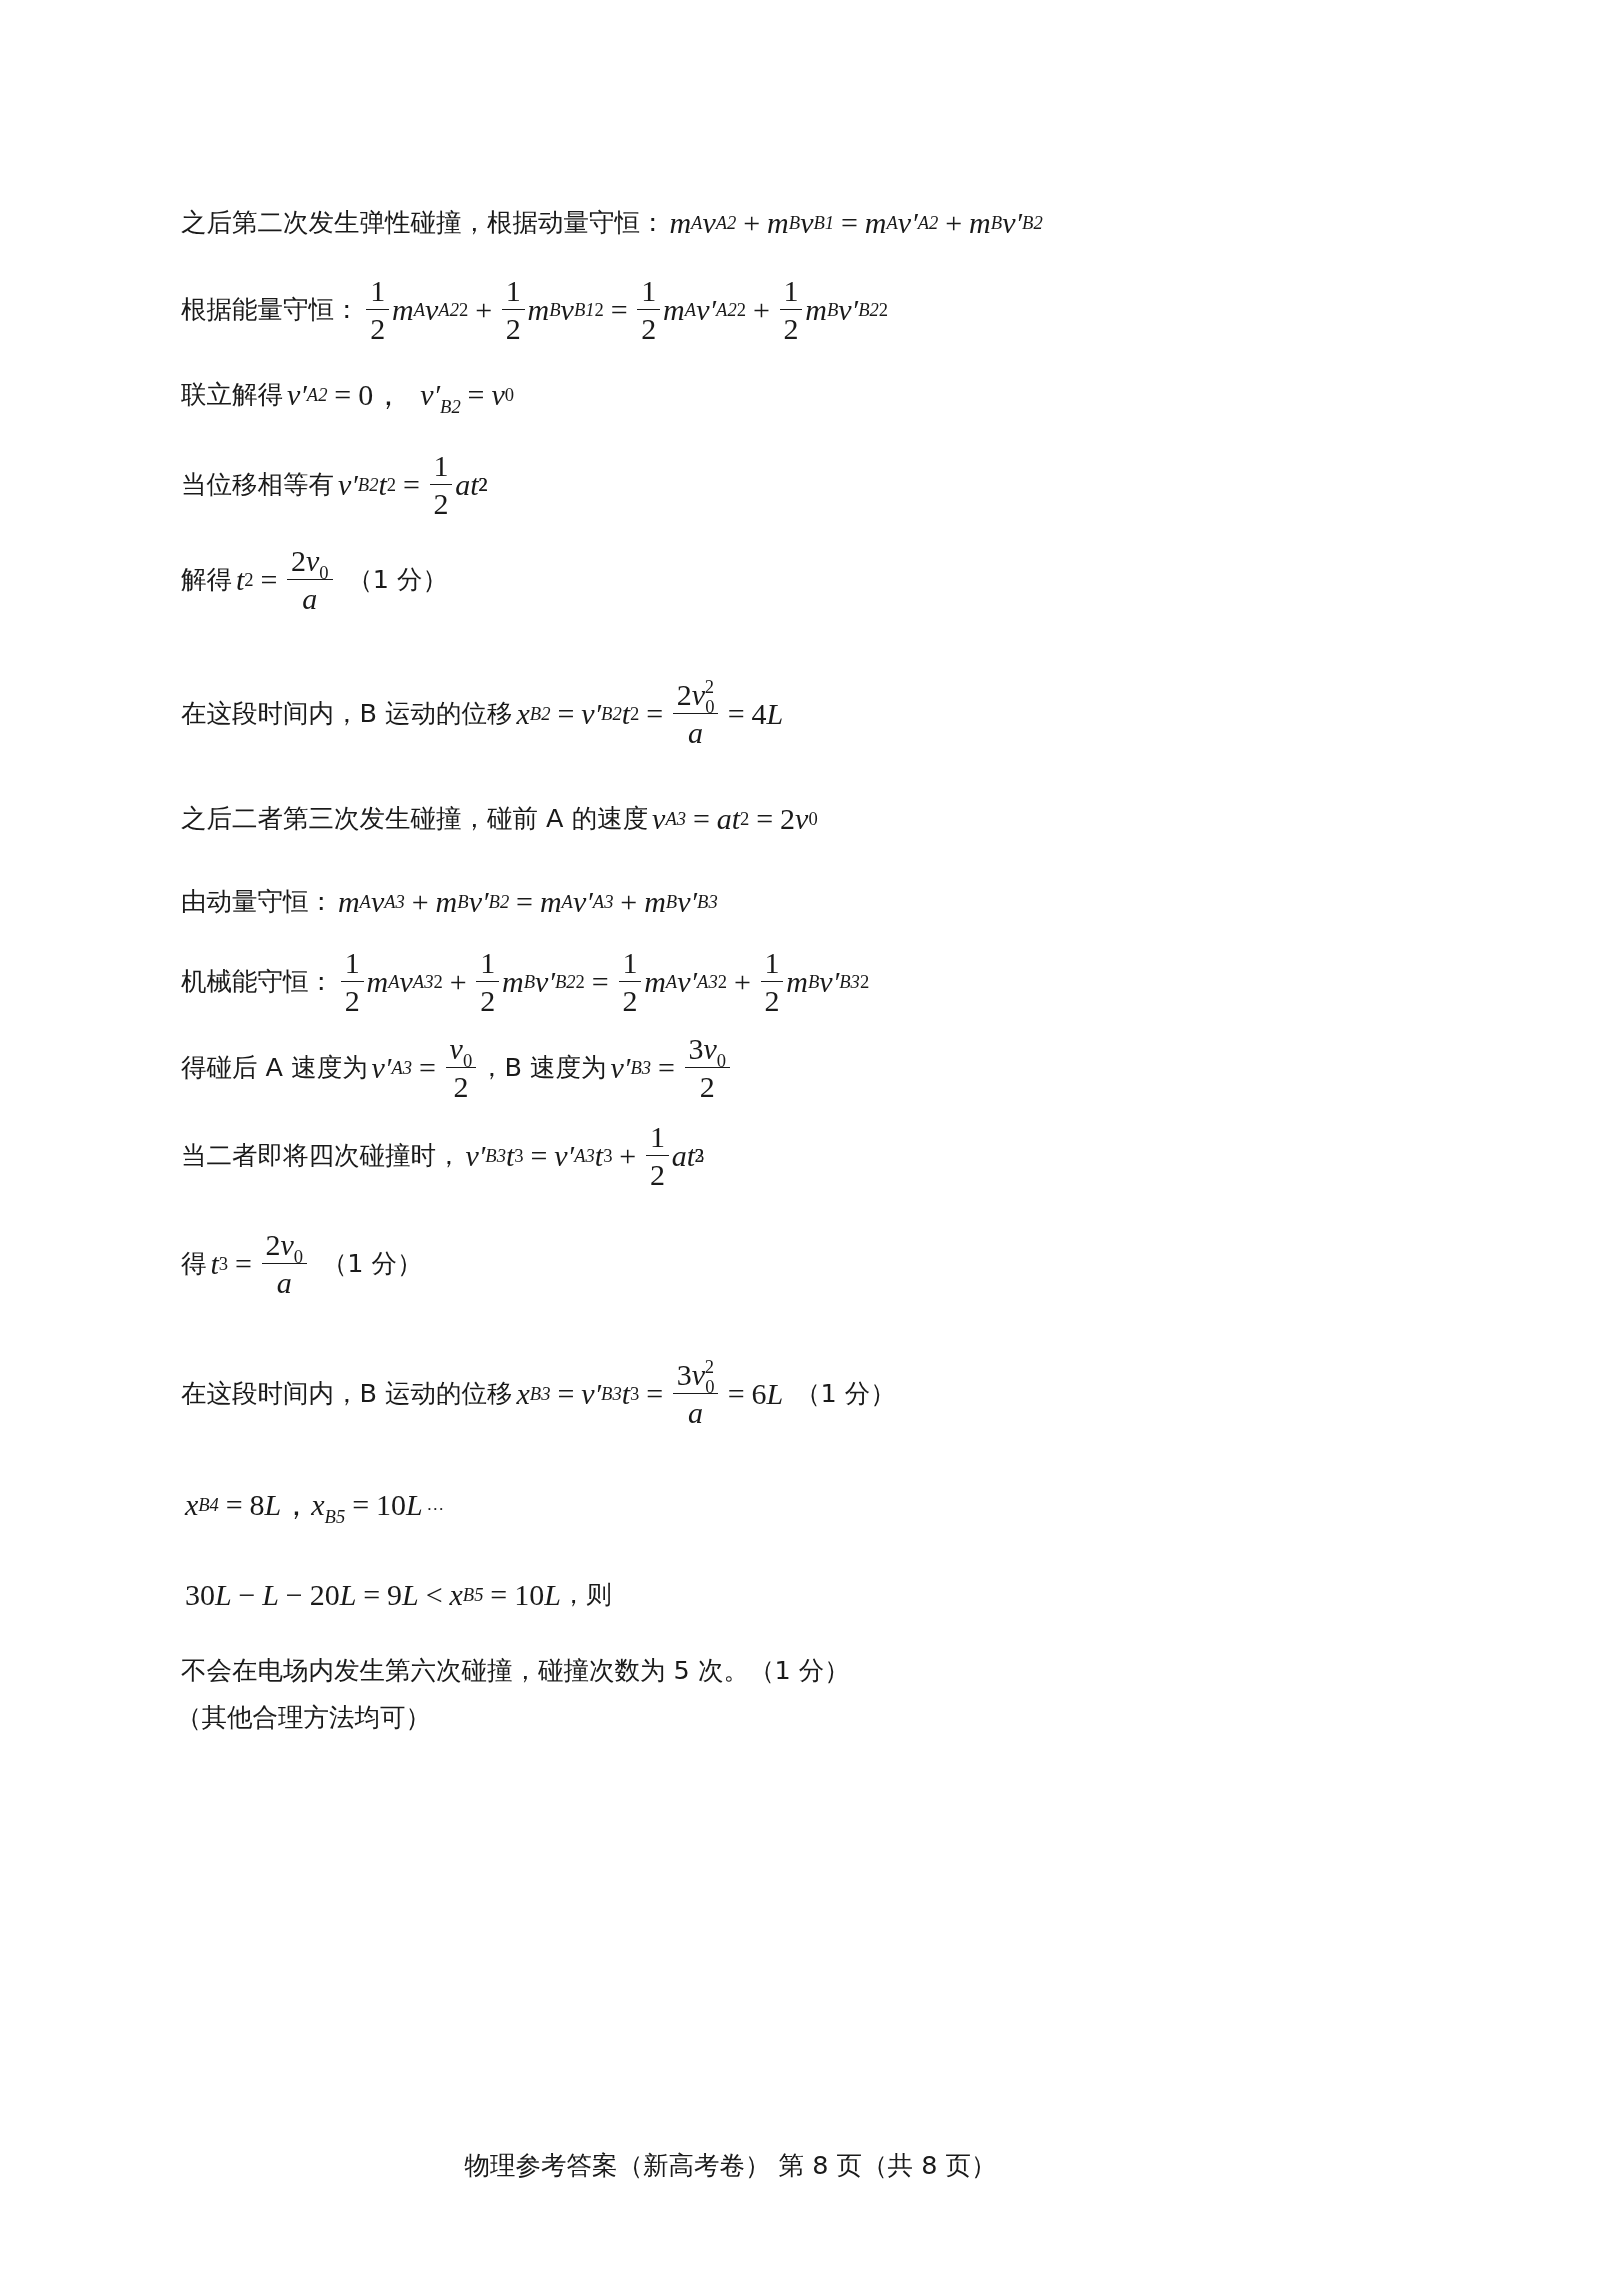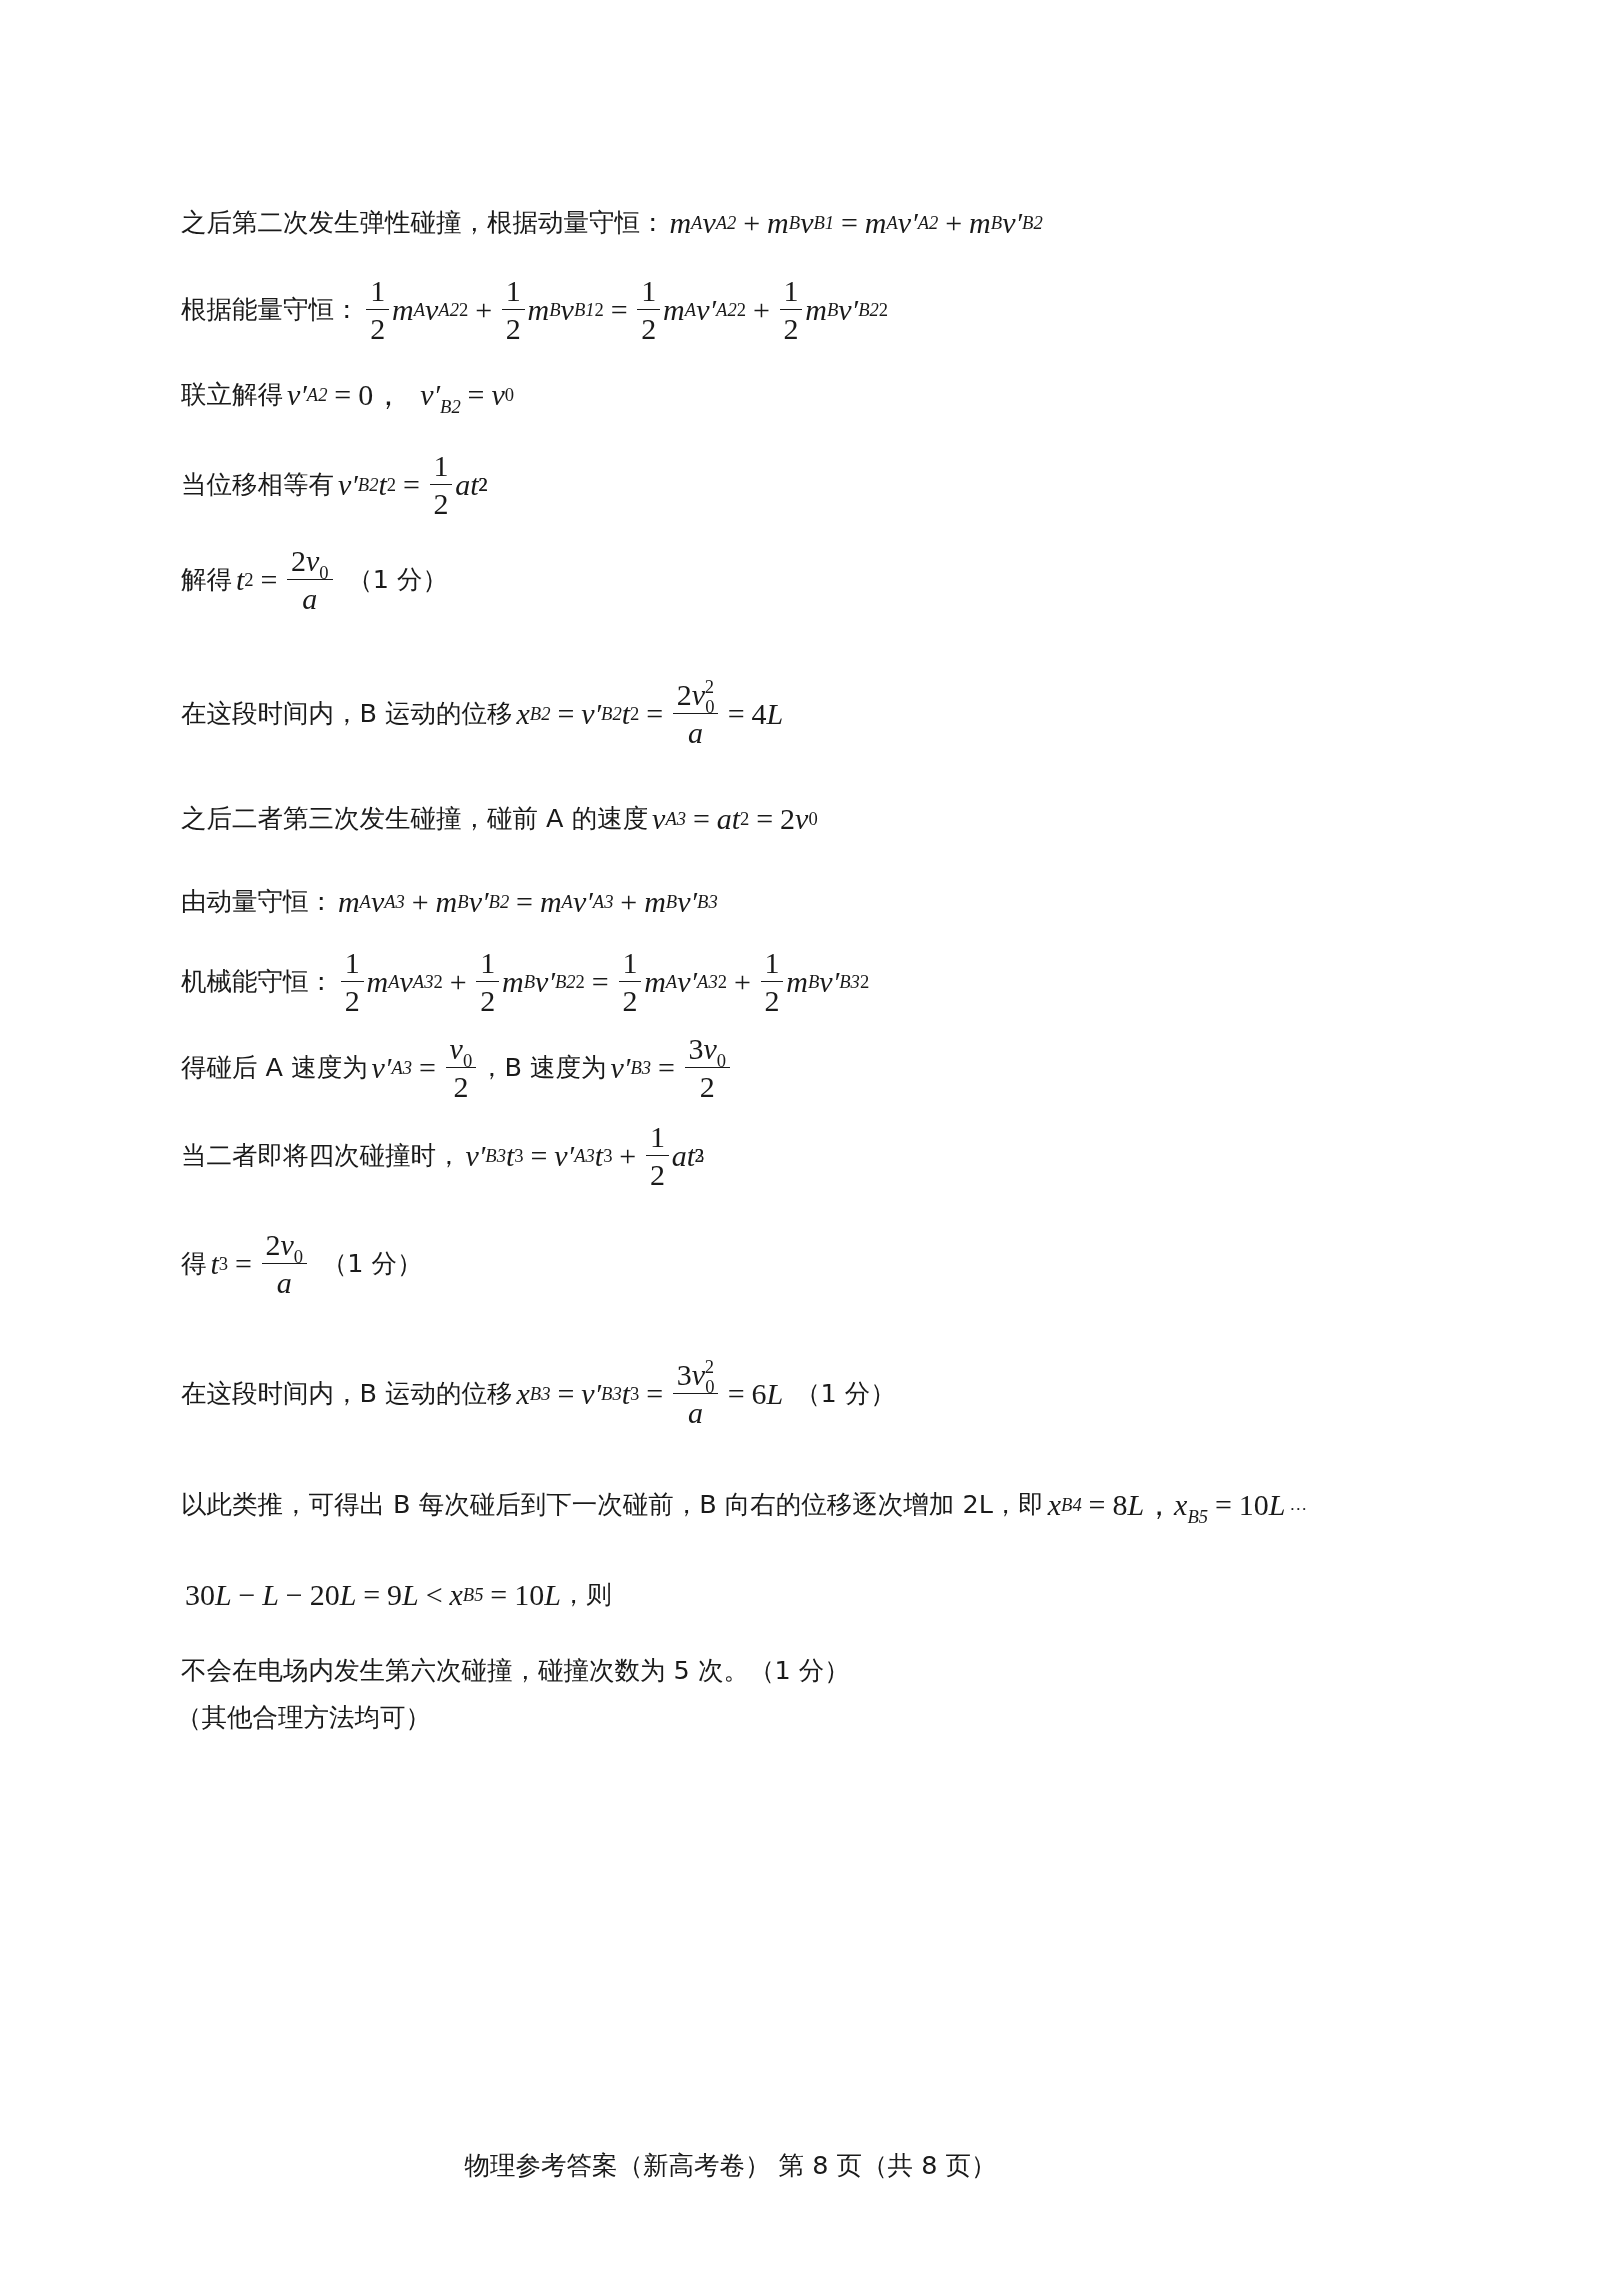--- a/index.html
+++ b/index.html
@@ -160,21 +160,20 @@
 <div class="line" style="top:1358px">
   <span class="cjk">在这段时间内，B 运动的位移</span>
   <span class="m">x<sub>B3</sub><span class="op">=</span>v′<sub>B3</sub>t<sub class="n">3</sub><span class="op">=</span><span class="frac">
         <span class="num"><span class="n">3</span>v<sub class="n">0</sub><sup class="n" style="margin-left:-9.8px">2</sup></span>
         <span class="den">a</span>
       </span><span class="op">=</span><span class="n">6</span>L</span>
   <span class="score">（1 分）</span>
 </div>
 
 <div class="line" style="top:1490px">
-  <span class="cjk">以此类推，可得出 B 每次碰后到下一次碰前，B 向右的位移逐次增加 2L，即</span>
   <span class="m">x<sub>B4</sub><span class="op">=</span><span class="n">8</span>L<span class="n">，</span><span style="margin-left:0">x<sub>B5</sub></span><span class="op">=</span><span class="n">10</span>L<span class="n" style="font-size:17.6px;margin-left:3.9px">…</span></span>
 </div>
 
 <div class="line" style="top:1580px">
   <span class="m"><span class="n">30</span>L<span class="op">−</span>L<span class="op">−</span><span class="n">20</span>L<span class="op">=</span><span class="n">9</span>L<span class="op">&lt;</span>x<sub>B5</sub><span class="op">=</span><span class="n">10</span>L</span>
   <span class="cjk">，则</span>
 </div>
 
 <div class="line" style="top:1658px">
   <span class="cjk">不会在电场内发生第六次碰撞，碰撞次数为 5 次。（1 分）</span>

